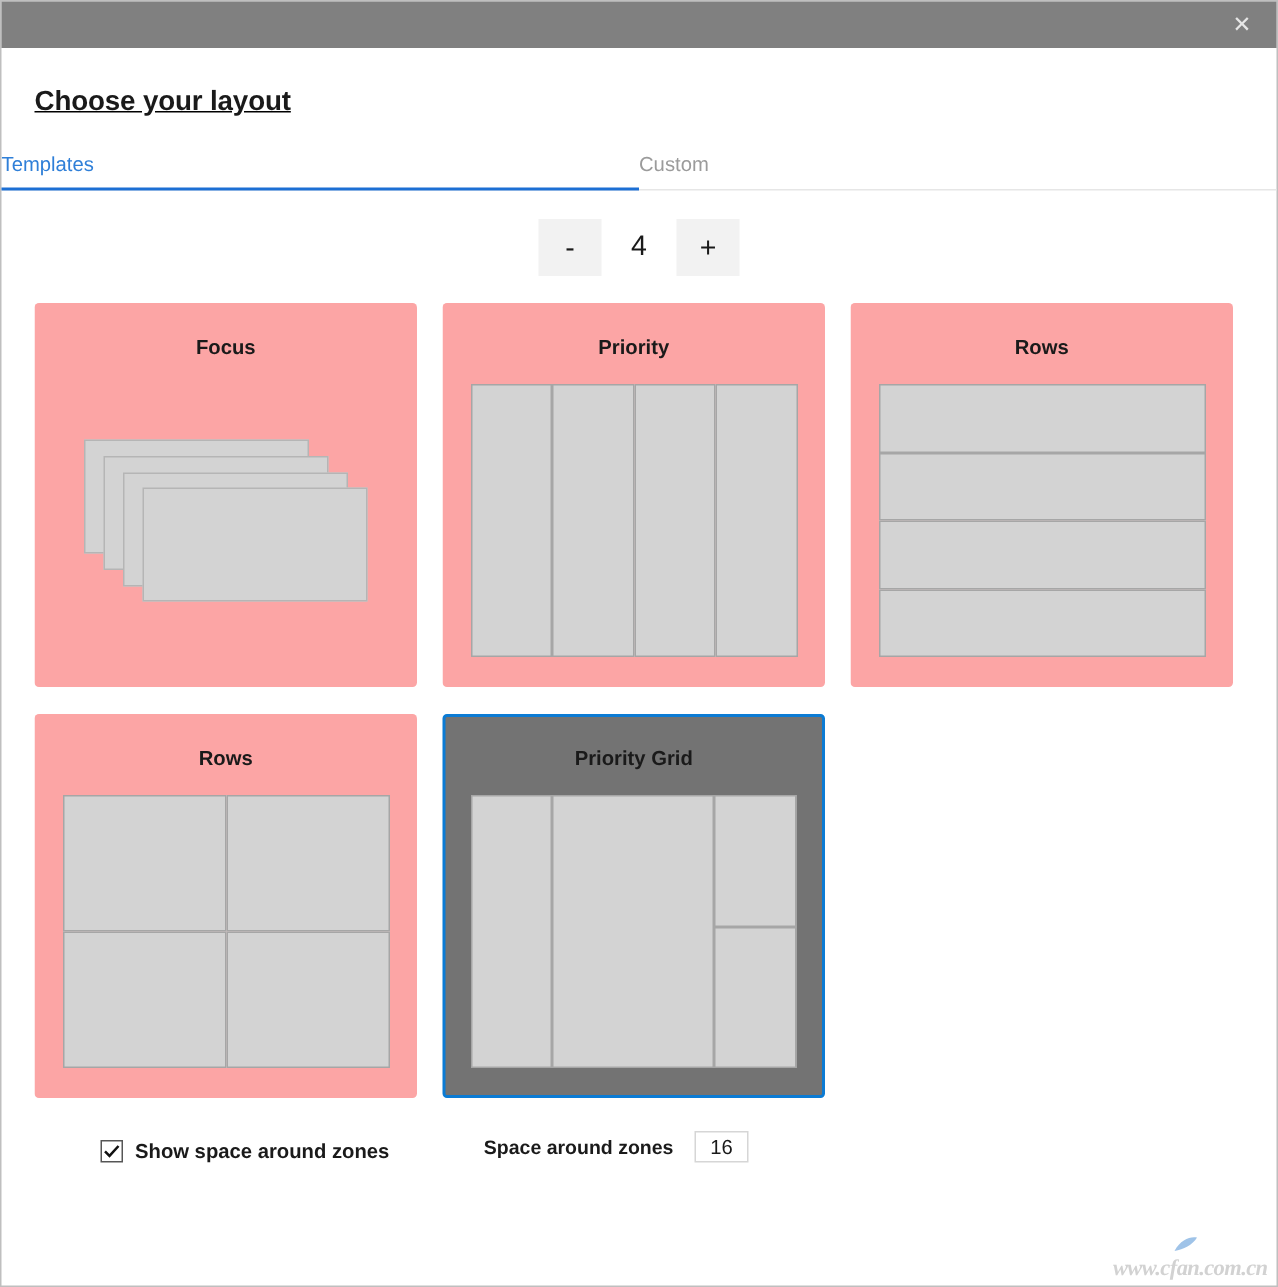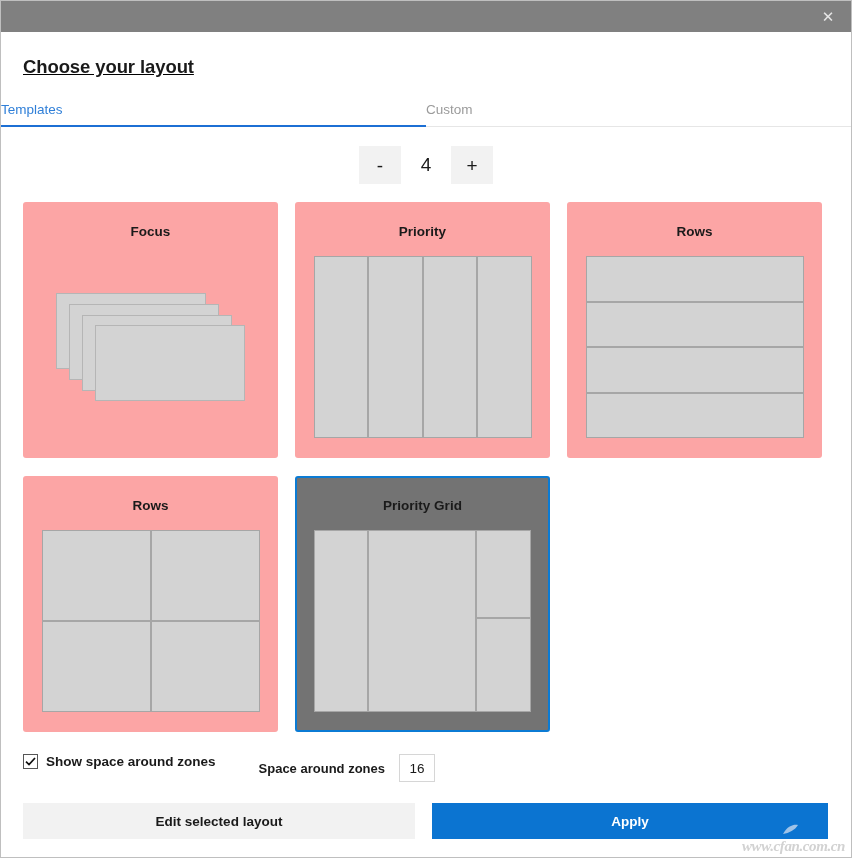--- a/index.html
+++ b/index.html
@@ -197,23 +197,24 @@
     height: 76px;
     background: #d3d3d3;
     border: 1px solid #b5b5b5;
     box-sizing: border-box;
   }
 
   
   .options {
     flex: 0 0 auto;
     display: flex;
-    align-items: flex-start;
+    align-items: flex-end;
     padding: 22px 22px 0 22px;
-    gap: 43px;
+    gap: 63px;
+    margin-left: 44px;
   }
   .checkrow {
     display: flex;
     align-items: center;
     gap: 8px;
     cursor: pointer;
     user-select: none;
   }
   .checkbox {
     width: 15px;
@@ -237,21 +238,21 @@
     align-items: center;
     gap: 14px;
   }
   .space-label {
     font-size: 13px;
     font-weight: bold;
     color: #1a1a1a;
   }
   .space-input {
     width: 36px;
-    height: 28px;
+    height: 21px;
     border: 1px solid #d6d6d6;
     background: #ffffff;
     box-sizing: border-box;
     text-align: center;
     font-size: 13.5px;
     color: #1a1a1a;
     font-family: "Liberation Sans", sans-serif;
     padding: 0;
   }
 
@@ -398,23 +399,19 @@
       </span>
       <span class="check-label">Show space around zones</span>
     </div>
 
     <div class="space-row">
       <span class="space-label">Space around zones</span>
       <input class="space-input" type="text" value="16" style="">
     </div>
   </div>
 
-  <div class="footer">
-    <button class="btn btn-secondary">Edit selected layout</button>
-    <button class="btn btn-primary">Apply</button>
-  </div>
 
   <svg class="watermark-leaf" viewBox="0 0 17 11">
     <path d="M1,10 C5,2 12,0 16,1 C13,6 7,9 1,10 Z" fill="#9fc3e8"></path>
   </svg>
   <div class="watermark">www.cfan.com.cn</div>
 
 </div>
 
 </body></html>

